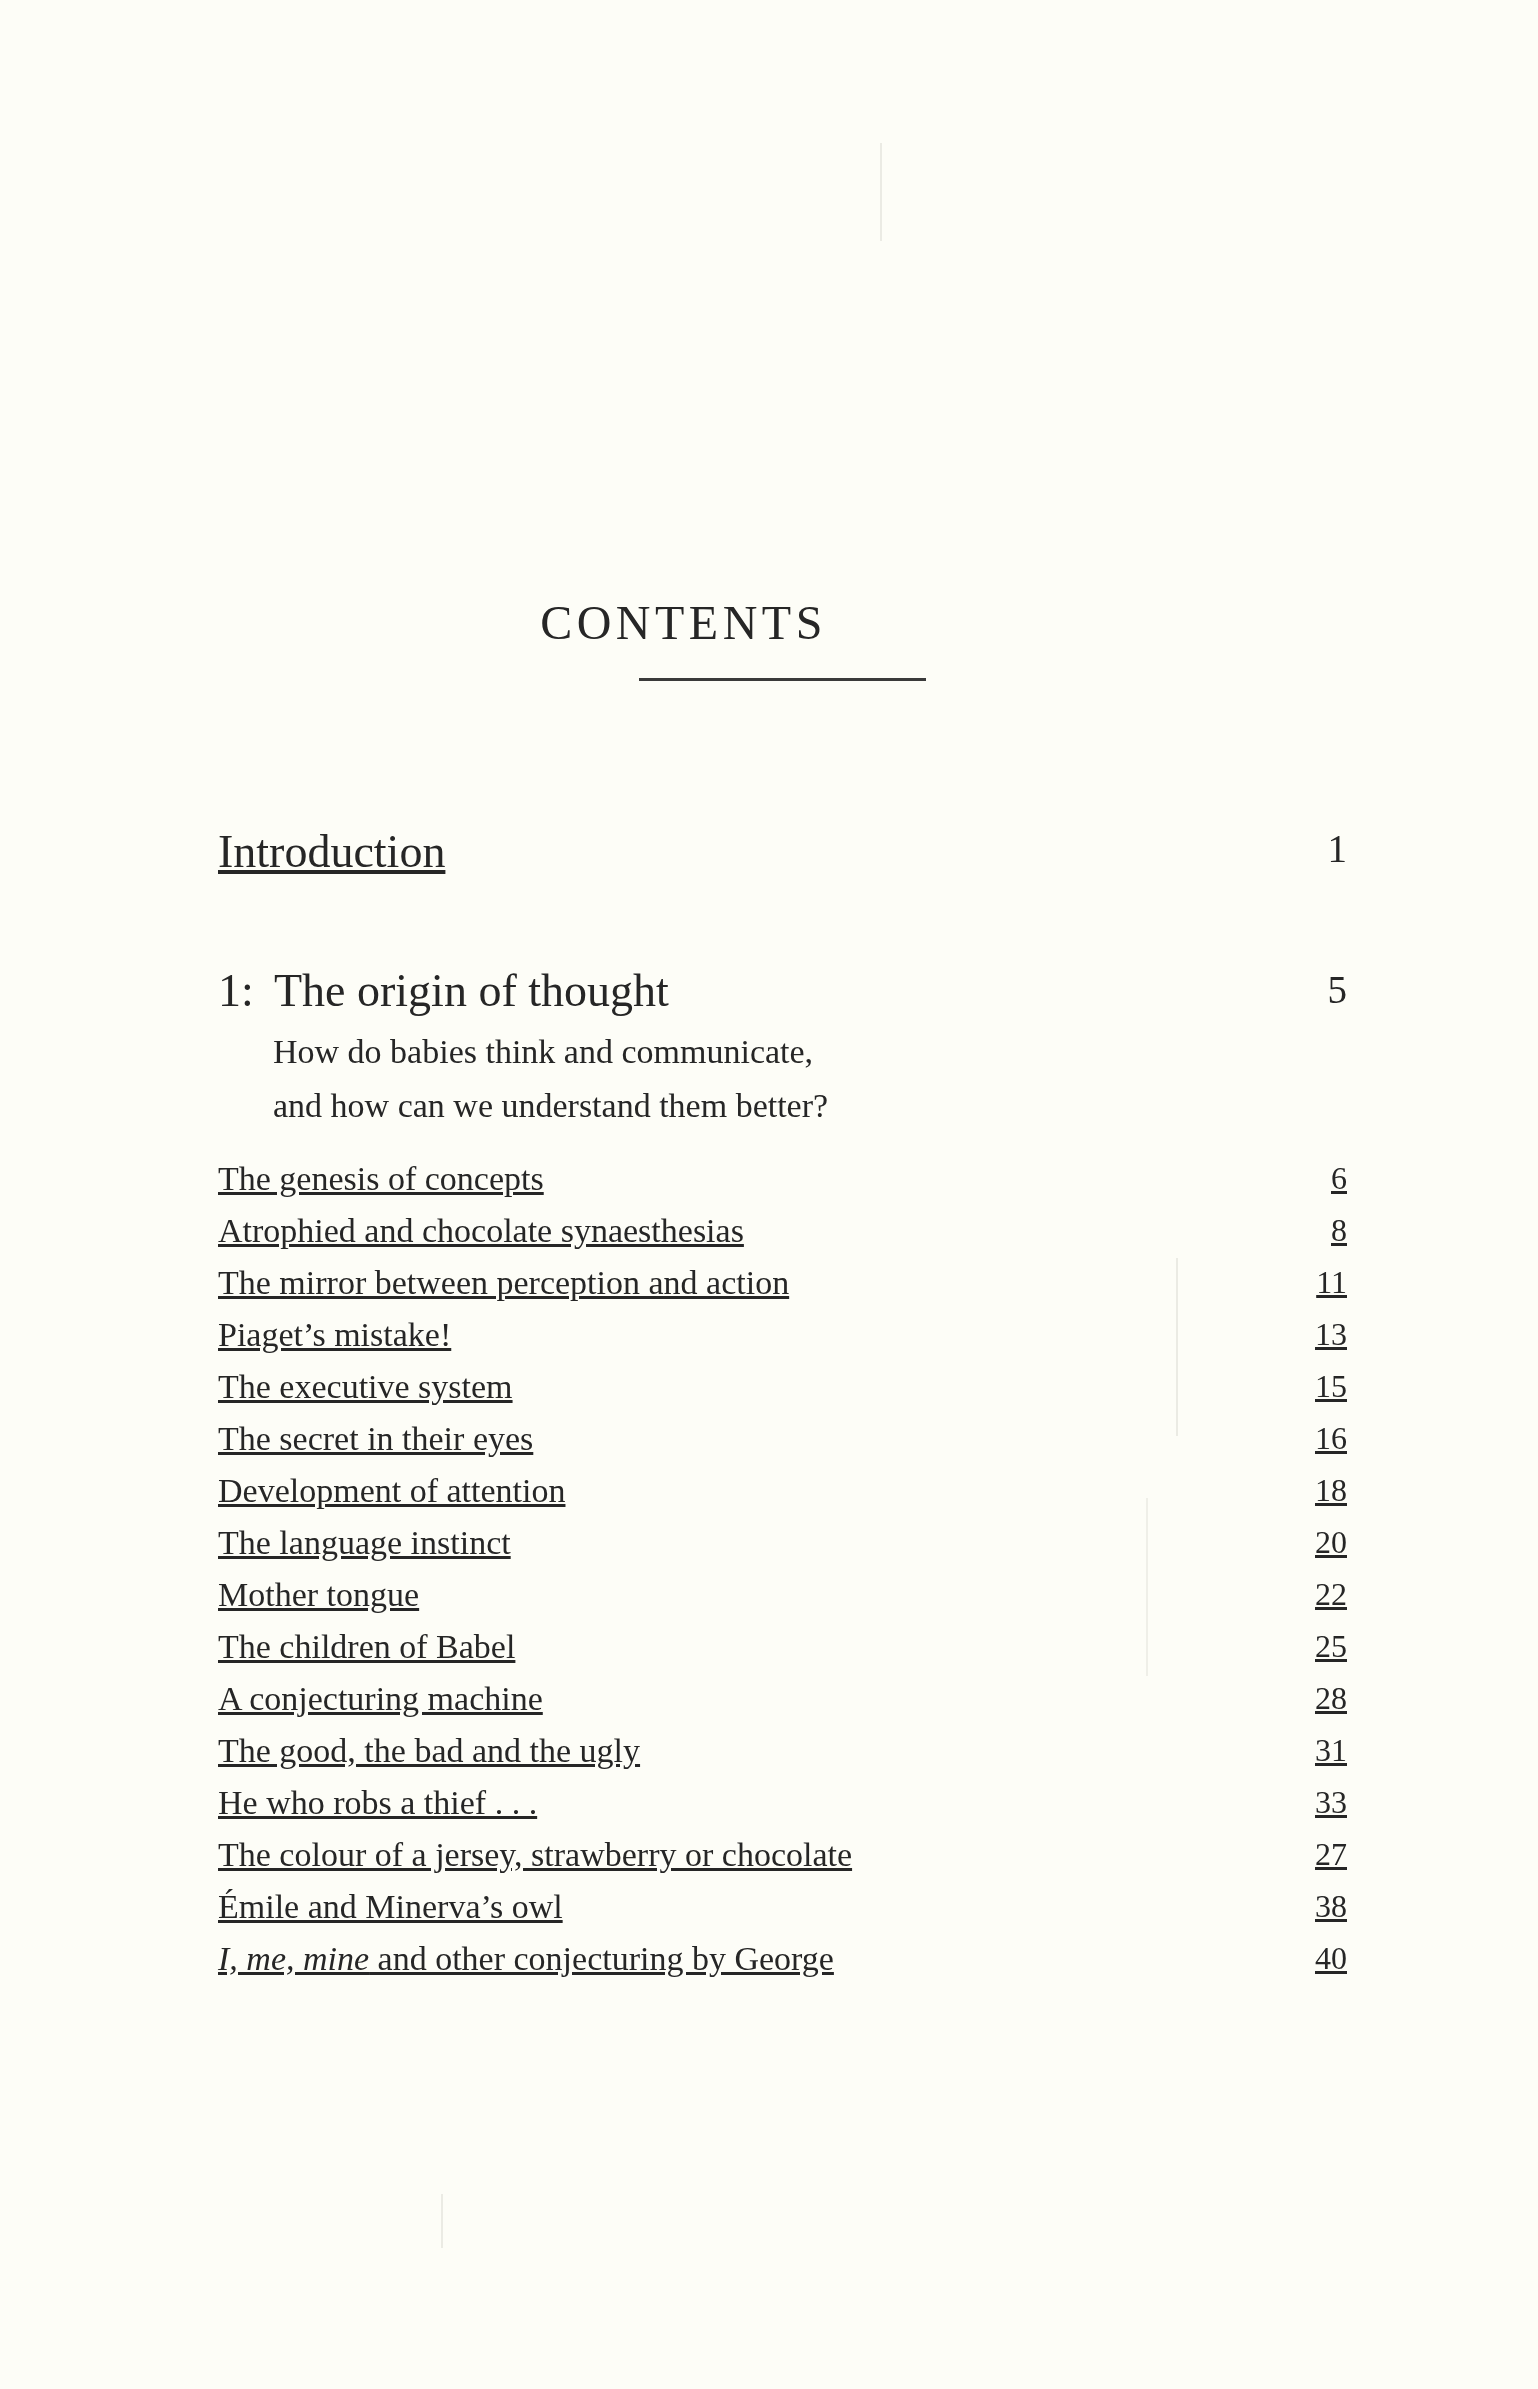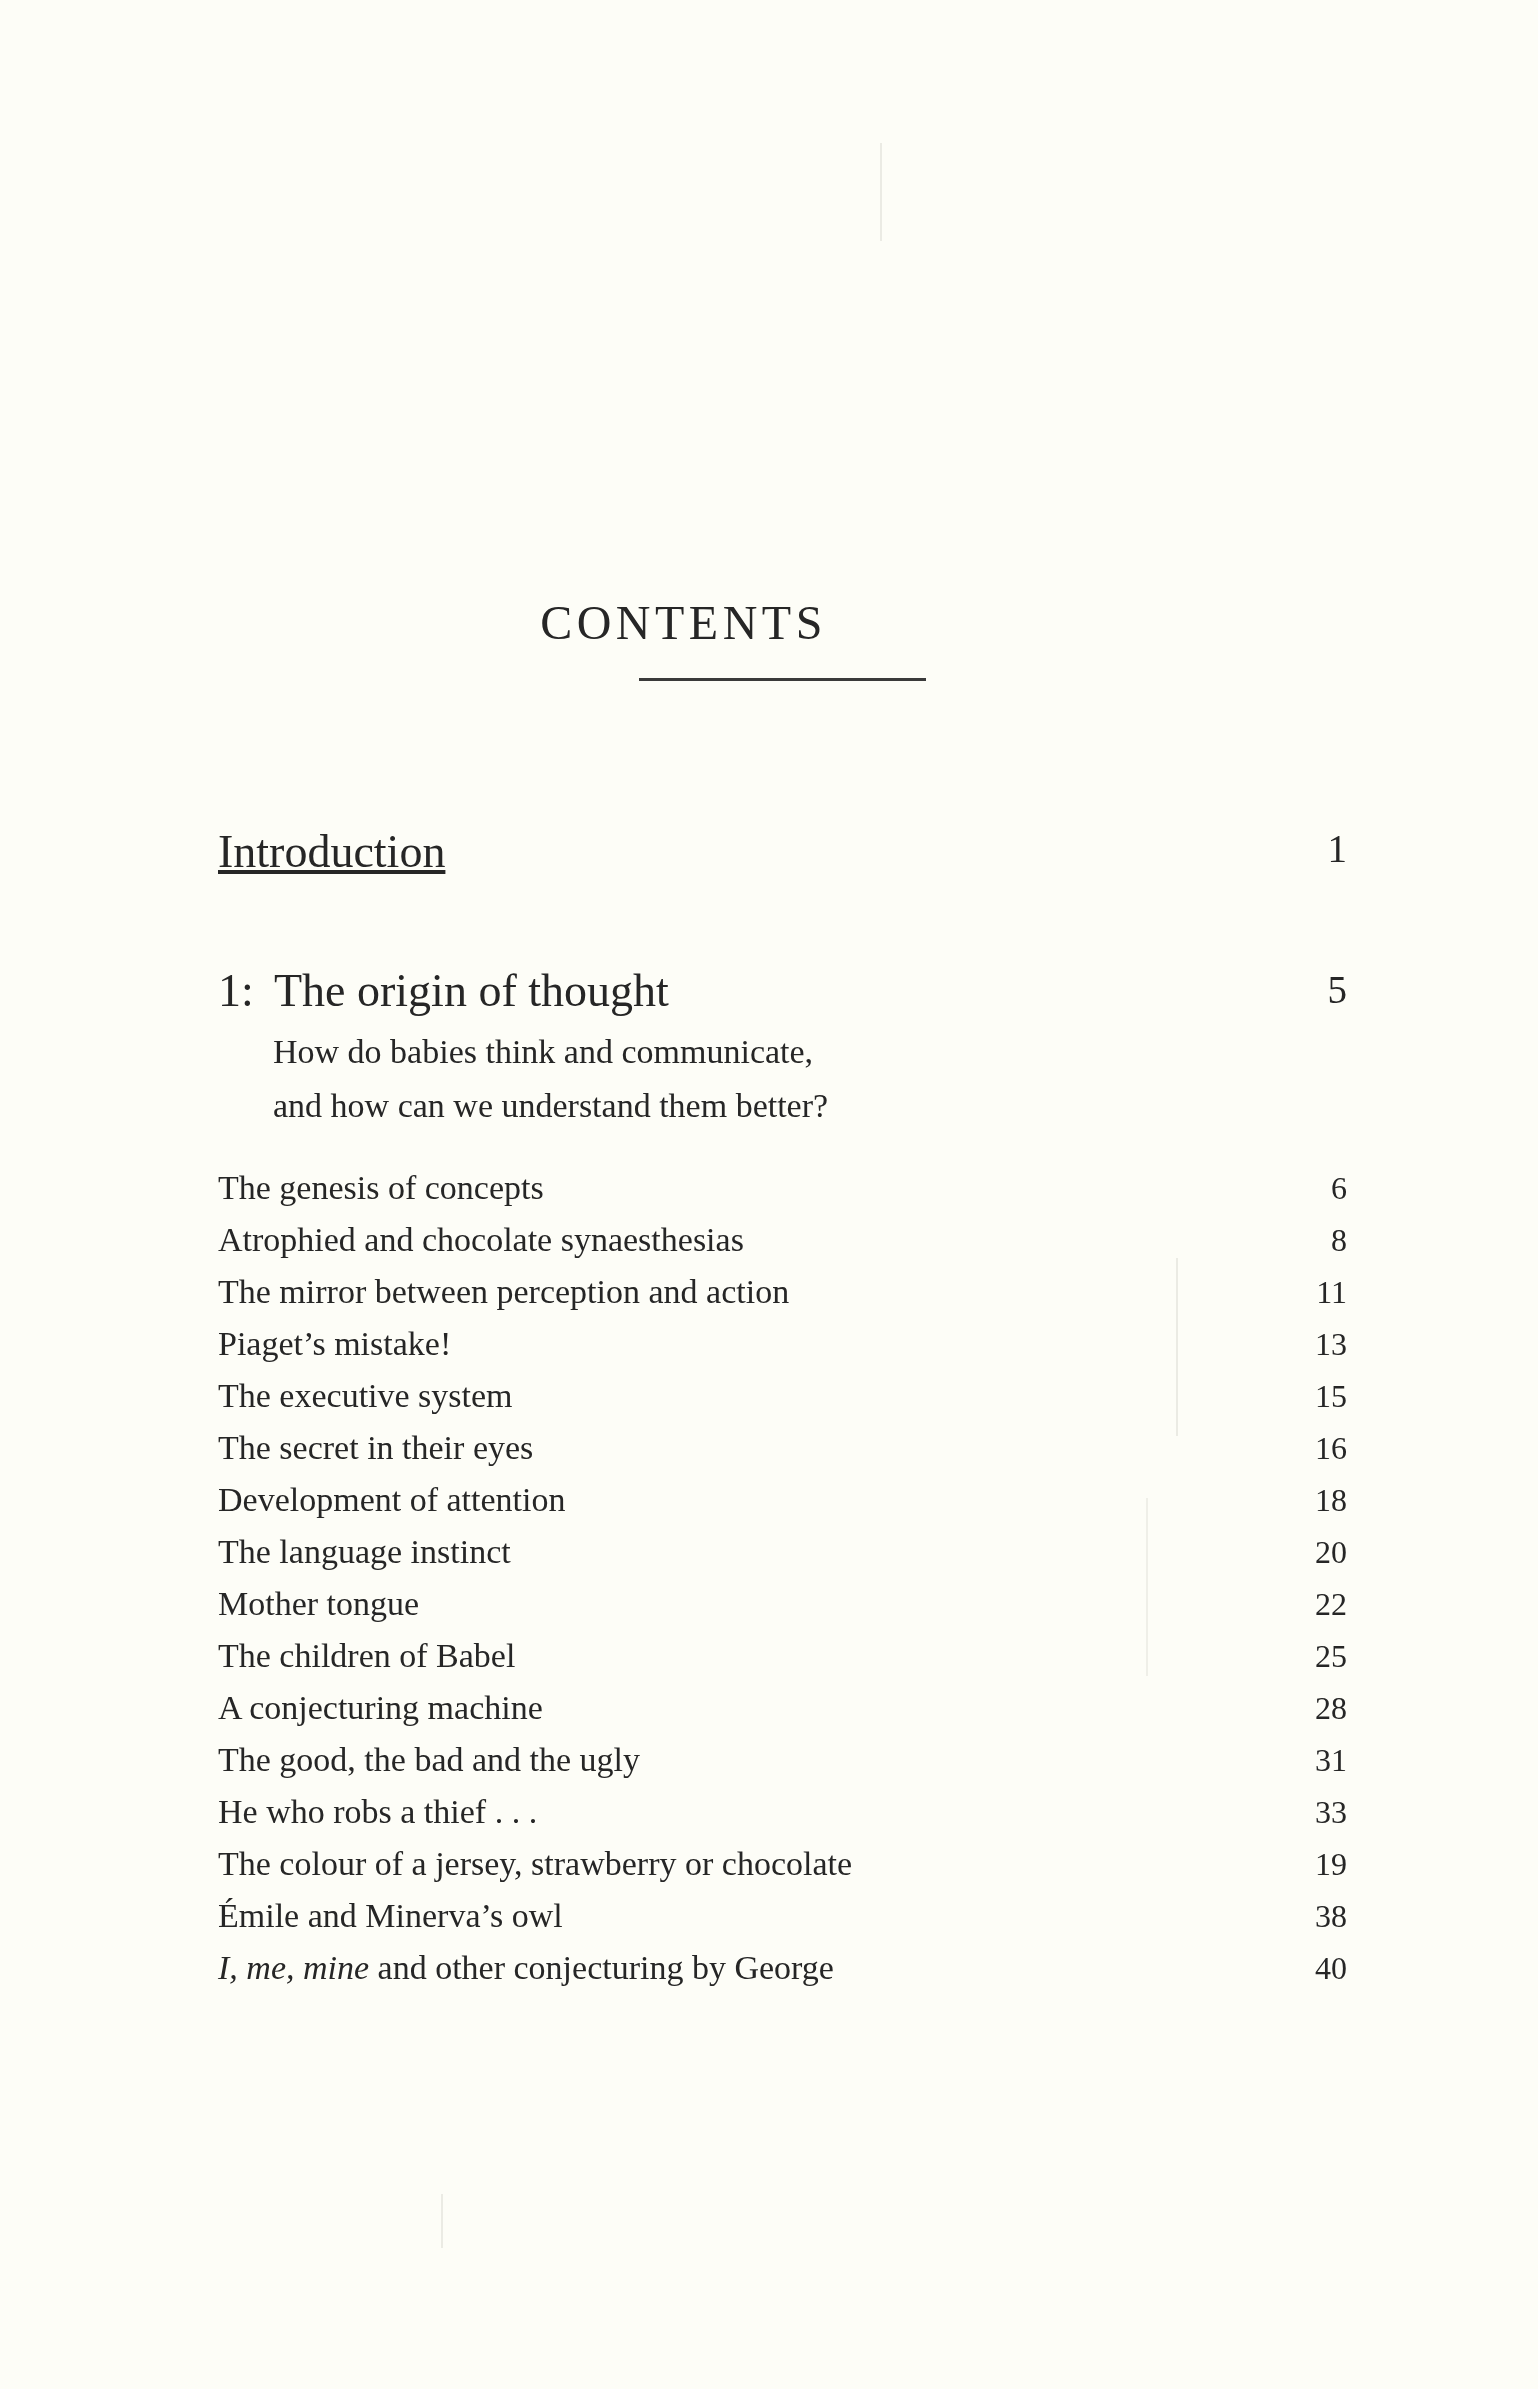--- a/index.html
+++ b/index.html
@@ -21,22 +21,22 @@
     height: 2.7px; background: #3a3a3a;
   }
   .intro { left: 218px; top: 829px; font-size: 46px; text-decoration: underline; }
   .intro-page { right: 192px; top: 829px; font-size: 39px; text-align: right; }
   .ch-num { left: 218px; top: 968px; font-size: 46px; }
   .ch-title { left: 274px; top: 968px; font-size: 46px; }
   .ch-page { right: 192px; top: 970px; font-size: 39px; }
   .ch-sub { left: 273px; font-size: 34px; }
   .list { position: absolute; left: 218px; top: 1162px; width: 1129px; }
   .row {
-    display: flex; justify-content: space-between; align-items: center;
-    height: 52px; font-size: 34px; line-height: 1;
+    display: flex; justify-content: space-between; align-items: flex-start;
+    height: 52px; font-size: 34px; line-height: 1; text-decoration: underline;
   }
   .row .pg { font-size: 32px; }
   .ital { font-style: italic; margin-top: 44px; }
   .mark { position: absolute; background: #d9d9d2; }
 </style>
 </head>
 <body>
 
 <div class="mark" style="left:880px;top:143px;width:1.8px;height:98px;opacity:.5"></div>
 <div class="mark" style="left:1176px;top:1258px;width:1.8px;height:178px;opacity:.5"></div>
@@ -103,21 +103,21 @@
   <div class="row">
       <span>The good, the bad and the ugly</span>
       <span class="pg">31</span>
     </div>
   <div class="row">
       <span>He who robs a thief . . .</span>
       <span class="pg">33</span>
     </div>
   <div class="row">
       <span>The colour of a jersey, strawberry or chocolate</span>
-      <span class="pg">19</span>
+      <span class="pg">27</span>
     </div>
   <div class="row">
       <span>Émile and Minerva’s owl</span>
       <span class="pg">38</span>
     </div>
   <div class="row">
       <span><span class="ital">I, me, mine</span><span> and other conjecturing by George</span></span>
       <span class="pg">40</span>
     </div>
 </div>

